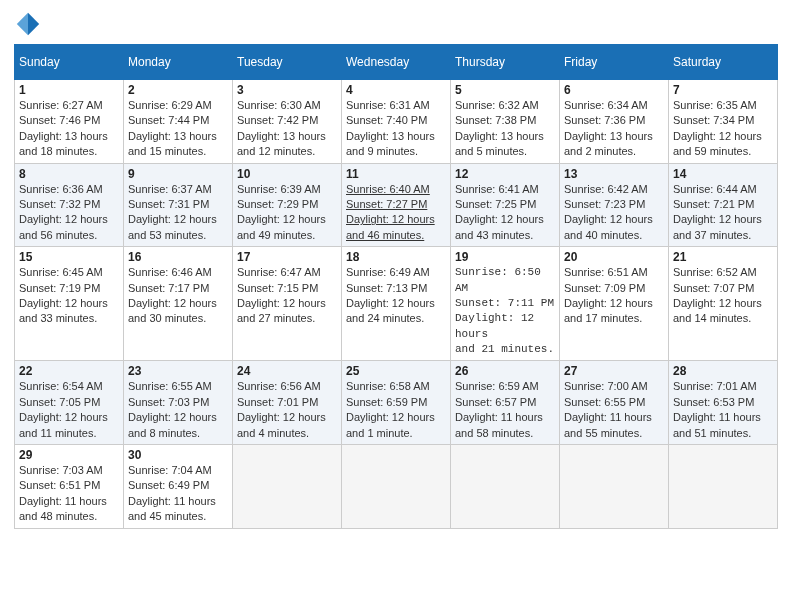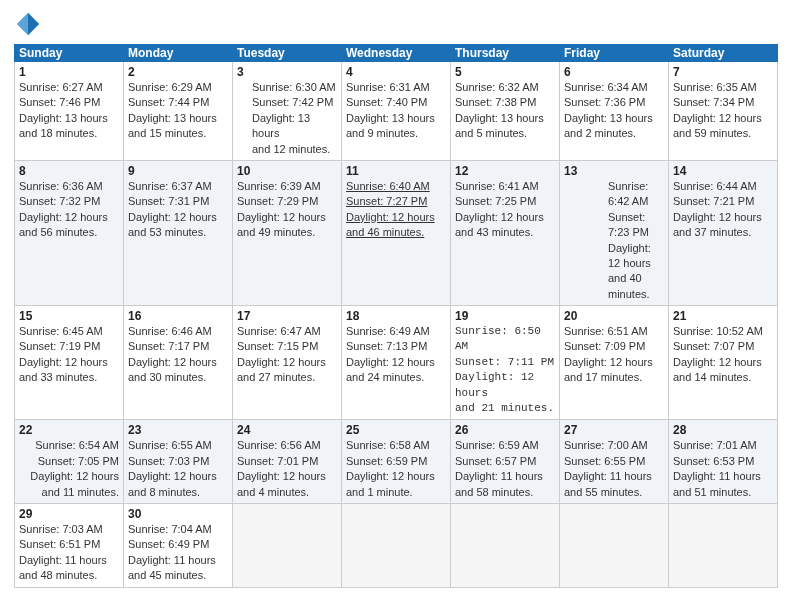--- a/index.html
+++ b/index.html
@@ -59,22 +59,22 @@
     }
     .calendar {
       width: 100%;
       border-collapse: collapse;
       table-layout: fixed;
     }
     .calendar th {
       background-color: #1a6fb5;
       color: #fff;
       font-size: 12px;
-      font-weight: bold;
-      padding: 1px 4px;
+      font-weight: normal;
+      padding: 10px 4px;
       text-align: left;
       border: 1px solid #1a6fb5;
     }
     .calendar td {
       vertical-align: top;
       border: 1px solid #ccc;
       padding: 3px 4px;
       font-size: 9.5px;
       color: #333;
       height: 78px;
@@ -145,21 +145,21 @@
           </td>
           <td>
             <span class="day-num">2</span>
             <div class="day-info" style="white-space: pre-line;">Sunrise: 6:29 AM
 Sunset: 7:44 PM
 Daylight: 13 hours
 and 15 minutes.</div>
           </td>
           <td>
             <span class="day-num">3</span>
-            <div class="day-info" style="white-space: pre-line; margin-left: 15px;">Sunrise: 6:30 AM
+            <div class="day-info" style="white-space: pre-line;">Sunrise: 6:30 AM
 Sunset: 7:42 PM
 Daylight: 13 hours
 and 12 minutes.</div>
           </td>
           <td>
             <span class="day-num">4</span>
             <div class="day-info" style="white-space: pre-line;">Sunrise: 6:31 AM
 Sunset: 7:40 PM
 Daylight: 13 hours
 and 9 minutes.</div>
@@ -217,21 +217,21 @@
           </td>
           <td>
             <span class="day-num">12</span>
             <div class="day-info" style="white-space: pre-line;">Sunrise: 6:41 AM
 Sunset: 7:25 PM
 Daylight: 12 hours
 and 43 minutes.</div>
           </td>
           <td>
             <span class="day-num">13</span>
-            <div class="day-info" style="white-space: pre-line; margin-left: 44px;">Sunrise: 6:42 AM
+            <div class="day-info" style="white-space: pre-line;">Sunrise: 6:42 AM
 Sunset: 7:23 PM
 Daylight: 12 hours
 and 40 minutes.</div>
           </td>
           <td>
             <span class="day-num">14</span>
             <div class="day-info" style="white-space: pre-line;">Sunrise: 6:44 AM
 Sunset: 7:21 PM
 Daylight: 12 hours
 and 37 minutes.</div>
@@ -275,30 +275,30 @@
           </td>
           <td>
             <span class="day-num">20</span>
             <div class="day-info" style="white-space: pre-line;">Sunrise: 6:51 AM
 Sunset: 7:09 PM
 Daylight: 12 hours
 and 17 minutes.</div>
           </td>
           <td>
             <span class="day-num">21</span>
-            <div class="day-info" style="white-space: pre-line;">Sunrise: 10:52 AM
+            <div class="day-info" style="white-space: pre-line;">Sunrise: 6:52 AM
 Sunset: 7:07 PM
 Daylight: 12 hours
 and 14 minutes.</div>
           </td>
         </tr>
         <tr>
           <td>
             <span class="day-num">22</span>
-            <div class="day-info" style="white-space: pre-line; text-align: right;">Sunrise: 6:54 AM
+            <div class="day-info" style="white-space: pre-line;">Sunrise: 6:54 AM
 Sunset: 7:05 PM
 Daylight: 12 hours
 and 11 minutes.</div>
           </td>
           <td>
             <span class="day-num">23</span>
             <div class="day-info" style="white-space: pre-line;">Sunrise: 6:55 AM
 Sunset: 7:03 PM
 Daylight: 12 hours
 and 8 minutes.</div>

